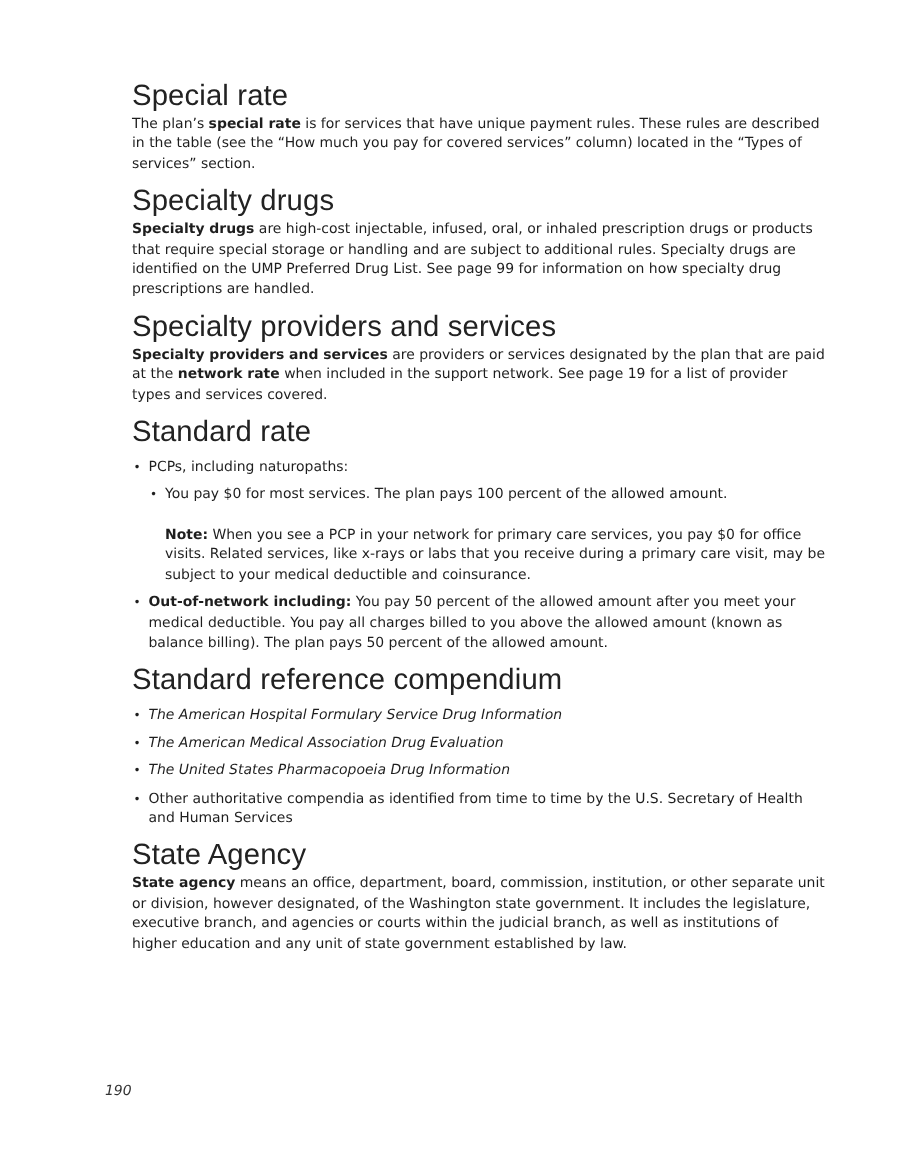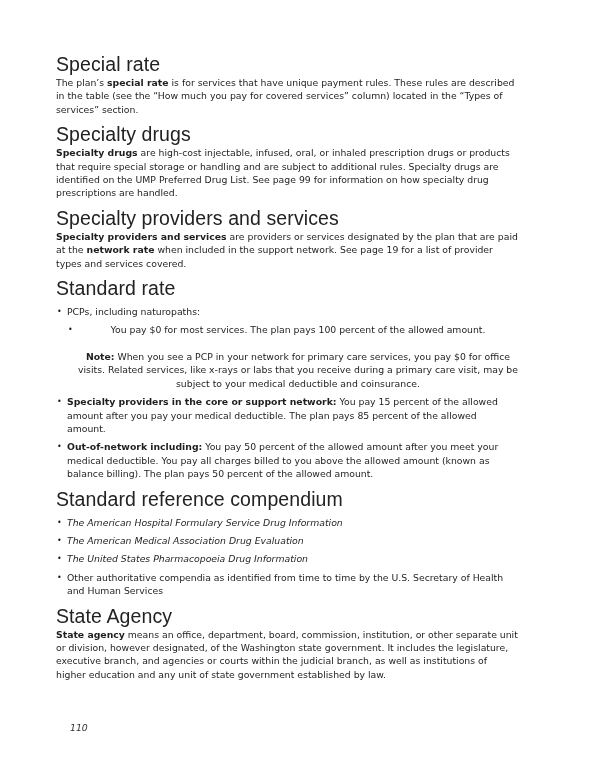--- a/index.html
+++ b/index.html
@@ -1,28 +1,28 @@
 <!DOCTYPE html>
 <html><head>
 <meta charset="utf-8">
 <style>
   html, body { margin:0; padding:0; background:#ffffff; }
   body { width:600px; height:776px; position:relative; overflow:hidden;
          font-family:"DejaVu Sans", "Liberation Sans", sans-serif; color:#1e1e1e; }
-  .page { position:absolute; left:56px; top:52px; width:462px; }
+  .page { position:absolute; left:88px; top:52px; width:462px; }
   h2 { font-family:"Liberation Sans", sans-serif; font-weight:normal; font-size:19.5px;
        margin:0; line-height:24px; color:#222; letter-spacing:0.1px; }
   p { margin:0; font-size:9.3px; line-height:13.4px; }
   .sec { margin-bottom:6px; }
   ul { list-style:none; margin:0; padding:0; }
   li { position:relative; padding-left:11px; font-size:9.3px; line-height:13.4px; }
   li::before { content:"\2022"; position:absolute; left:1px; top:0; font-size:8px; }
   ul.l1 > li { margin-top:5px; }
   ul.l2 { margin-top:5px; }
-  ul.l2 > li { margin-top:0;text-align:center; }
+  ul.l2 > li { margin-top:0; }
   .note { margin-top:13px; }
   b { font-weight:bold; }
   i { font-style:italic; }
   .footer { position:absolute; left:70px; top:722px; width:460px; font-size:9.3px; font-style:italic; color:#333; }
   .footer .right { position:absolute; right:0; top:0; }
 </style>
 </head>
 <body>
 
 <div class="page">
@@ -47,21 +47,20 @@
     <ul class="l1">
       <li>
         <span>PCPs, including naturopaths:</span>
         <ul class="l2">
           <li>
             <span>You pay $0 for most services. The plan pays 100 percent of the allowed amount.</span>
             <p class="note"><b>Note:</b><span> When you see a PCP in your network for primary care services, you pay $0 for office visits. Related services, like x-rays or labs that you receive during a primary care visit, may be subject to your medical deductible and coinsurance.</span></p>
           </li>
         </ul>
       </li>
-      <li><b>Specialty providers in the core or support network:</b><span> You pay 15 percent of the allowed amount after you pay your medical deductible. The plan pays 85 percent of the allowed amount.</span></li>
       <li><b>Out-of-network including:</b><span> You pay 50 percent of the allowed amount after you meet your medical deductible. You pay all charges billed to you above the allowed amount (known as balance billing). The plan pays 50 percent of the allowed amount.</span></li>
     </ul>
   </div>
 
   <div class="sec">
     <h2>Standard reference compendium</h2>
     <ul class="l1">
       <li><i>The American Hospital Formulary Service Drug Information</i></li>
       <li><i>The American Medical Association Drug Evaluation</i></li>
       <li><i>The United States Pharmacopoeia Drug Information</i></li>
@@ -70,14 +69,14 @@
   </div>
 
   <div class="sec">
     <h2>State Agency</h2>
     <p><b>State agency</b><span> means an office, department, board, commission, institution, or other separate unit or division, however designated, of the Washington state government.  It includes the legislature, executive branch, and agencies or courts within the judicial branch, as well as institutions of higher education and any unit of state government established by law.</span></p>
   </div>
 
 </div>
 
 <div class="footer">
-  <span>110</span>
+  <span>190</span>
 </div>
 
 </body></html>

